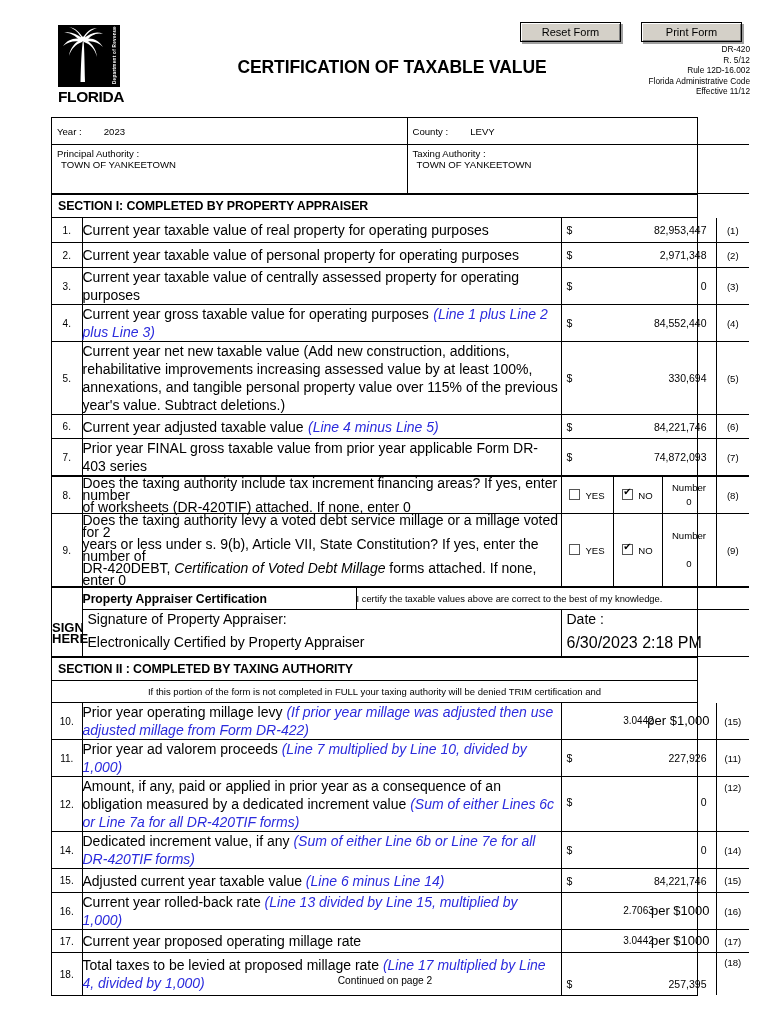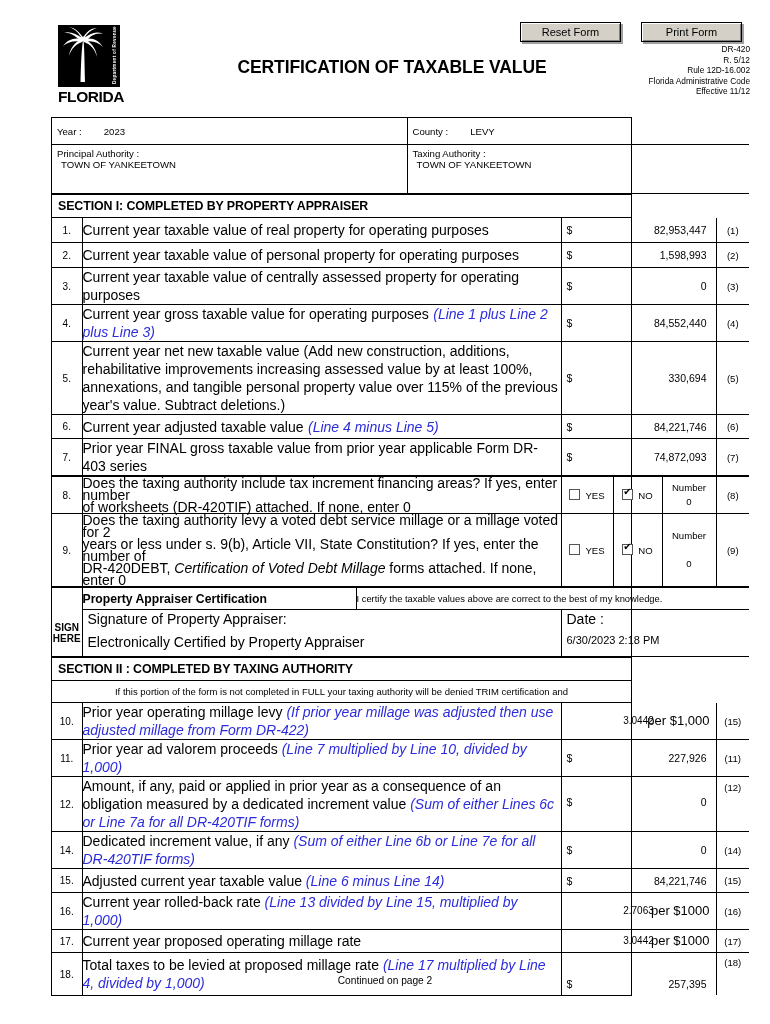--- a/index.html
+++ b/index.html
@@ -97,21 +97,21 @@
     text-align: right;
     font-size: 8.3px;
     line-height: 10.6px;
   }
 
   
   .form {
     position: absolute;
     left: 51px;
     top: 117px;
-    width: 581px;
+    width: 647px;
     border: 1.6px solid #000;
     border-collapse: collapse;
     box-sizing: border-box;
   }
   table.grid { border-collapse: collapse; width: 100%; table-layout: fixed; }
   table.grid td { border: 0.9px solid #000; vertical-align: middle; padding: 0; }
 
   .cell-pad { padding: 3px 5px; }
   .lbl { font-size: 14px; line-height: 12px; }
   .lbl-sm { font-size: 14px; line-height: 11px; }
@@ -155,21 +155,21 @@
     position: absolute;
     left: 0px; top: -4px;
     font-size: 10px;
     line-height: 12px;
     color: #000;
   }
   .numbox { text-align: center; font-size: 9.6px; line-height: 14px; }
 
   .sign-here {
     font-weight: bold;
-    font-size: 10px;
+    font-size: 13px;
     text-align: center;
     line-height: 11px;
   }
   .pac-title { font-weight: bold; font-size: 12.2px; padding: 3px 6px; }
   .certify { font-size: 9.4px; padding: 3px 5px; }
 
   .sec2-note {
     text-align: center;
     font-size: 9.5px;
     line-height: 13.5px;
@@ -288,21 +288,21 @@
     </tr>
 
     <tr>
       <td class="num-col" style="border-left:none;height:24px">2.</td>
       <td class="cell-pad">
         <span class="lbl">Current year taxable value of personal property for operating purposes</span>
       </td>
       <td>
         <div class="money" style="position:relative;height:20px">
           <span class="dollar">$</span>
-          <span class="val" style="line-height:20px">1,598,993</span>
+          <span class="val" style="line-height:20px">2,971,348</span>
         </div>
       </td>
       <td class="ref-col" style="border-right:none">(2)</td>
     </tr>
 
     <tr>
       <td class="num-col" style="border-left:none;height:24px">3.</td>
       <td class="cell-pad">
         <span class="lbl">Current year taxable value of centrally assessed property for operating purposes</span>
       </td>
@@ -445,21 +445,21 @@
       </td>
       <td colspan="2" style="vertical-align:top">
         <div class="cell-pad">
           <div class="lbl">Signature of Property Appraiser:</div>
           <div class="lbl" style="margin-top:11px">Electronically Certified by Property Appraiser</div>
         </div>
       </td>
       <td style="border-right:none;vertical-align:top">
         <div class="cell-pad">
           <div class="lbl">Date :</div>
-          <div style="font-size:11px;margin-top:9px">6/30/2023 2:18 PM</div>
+          <div style="font-size:16px;margin-top:9px">6/30/2023 2:18 PM</div>
         </div>
       </td>
     </tr>
   </tbody>
     </table>
 
   <div class="section-hdr" style="border-top:1.6px solid #000;border-bottom:1.2px solid #000">SECTION II :   COMPLETED BY TAXING AUTHORITY</div>
 
   <div class="sec2-note" style="border-bottom:0.9px solid #000">
     <div>If this portion of the form is not completed in FULL your taxing authority will be denied TRIM certification and</div>

